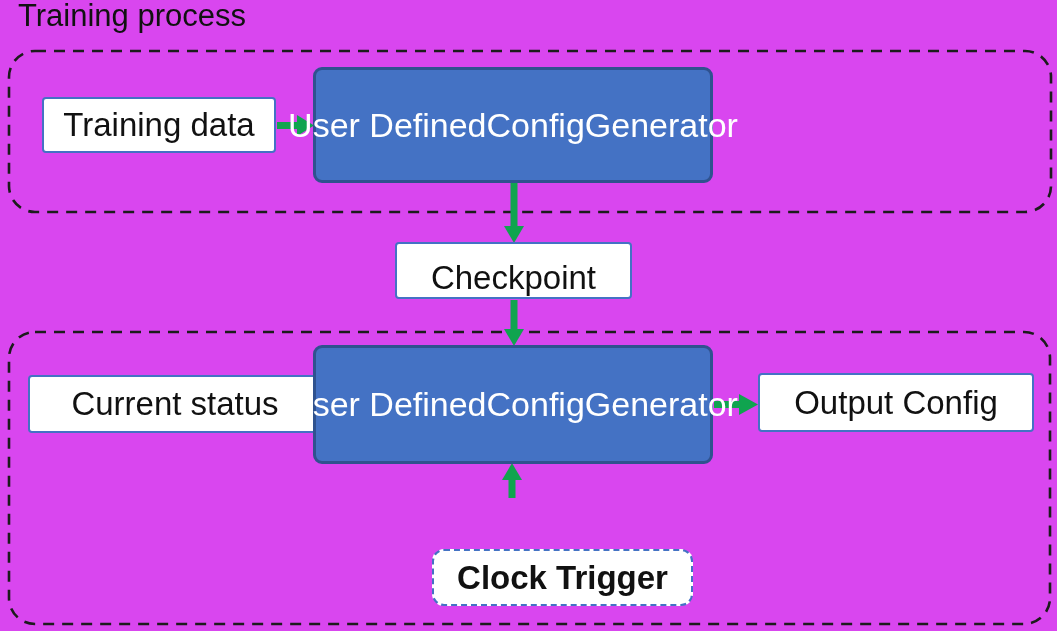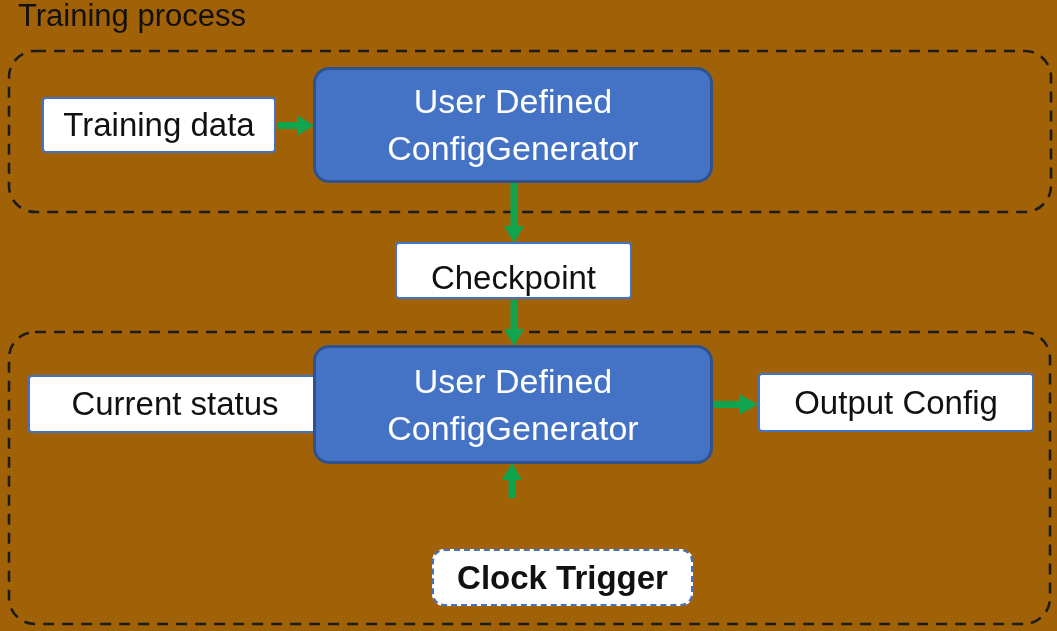--- a/index.html
+++ b/index.html
@@ -1,20 +1,20 @@
 <!DOCTYPE html>
 <html><head>
 <meta charset="utf-8">
 <style>
   html, body { margin: 0; padding: 0; background: #ffffff; }
   #canvas {
     position: relative;
     width: 1057px;
     height: 631px;
-    background: #a16207;
+    background: #d946ef;
     font-family: "Liberation Sans", sans-serif;
     overflow: hidden;
   }
   #overlay {
     position: absolute;
     left: 0; top: 0;
     width: 1057px; height: 631px;
     z-index: 1;
   }
   .container-outline {
@@ -45,23 +45,23 @@
     font-size: 33px;
     color: #111111;
     white-space: nowrap;
   }
   .bignode {
     position: absolute;
     z-index: 3;
     box-sizing: border-box;
     background: #4472C4;
     border: 3px solid #2F528F;
-    border-radius: 16px;
+    border-radius: 9px;
     display: flex;
-    flex-direction: column;
+    flex-direction: row;
     align-items: center;
     justify-content: center;
     font-size: 34px;
     line-height: 47px;
     color: #ffffff;
     text-align: center;
     white-space: nowrap;
   }
   .trigger {
     position: absolute;

